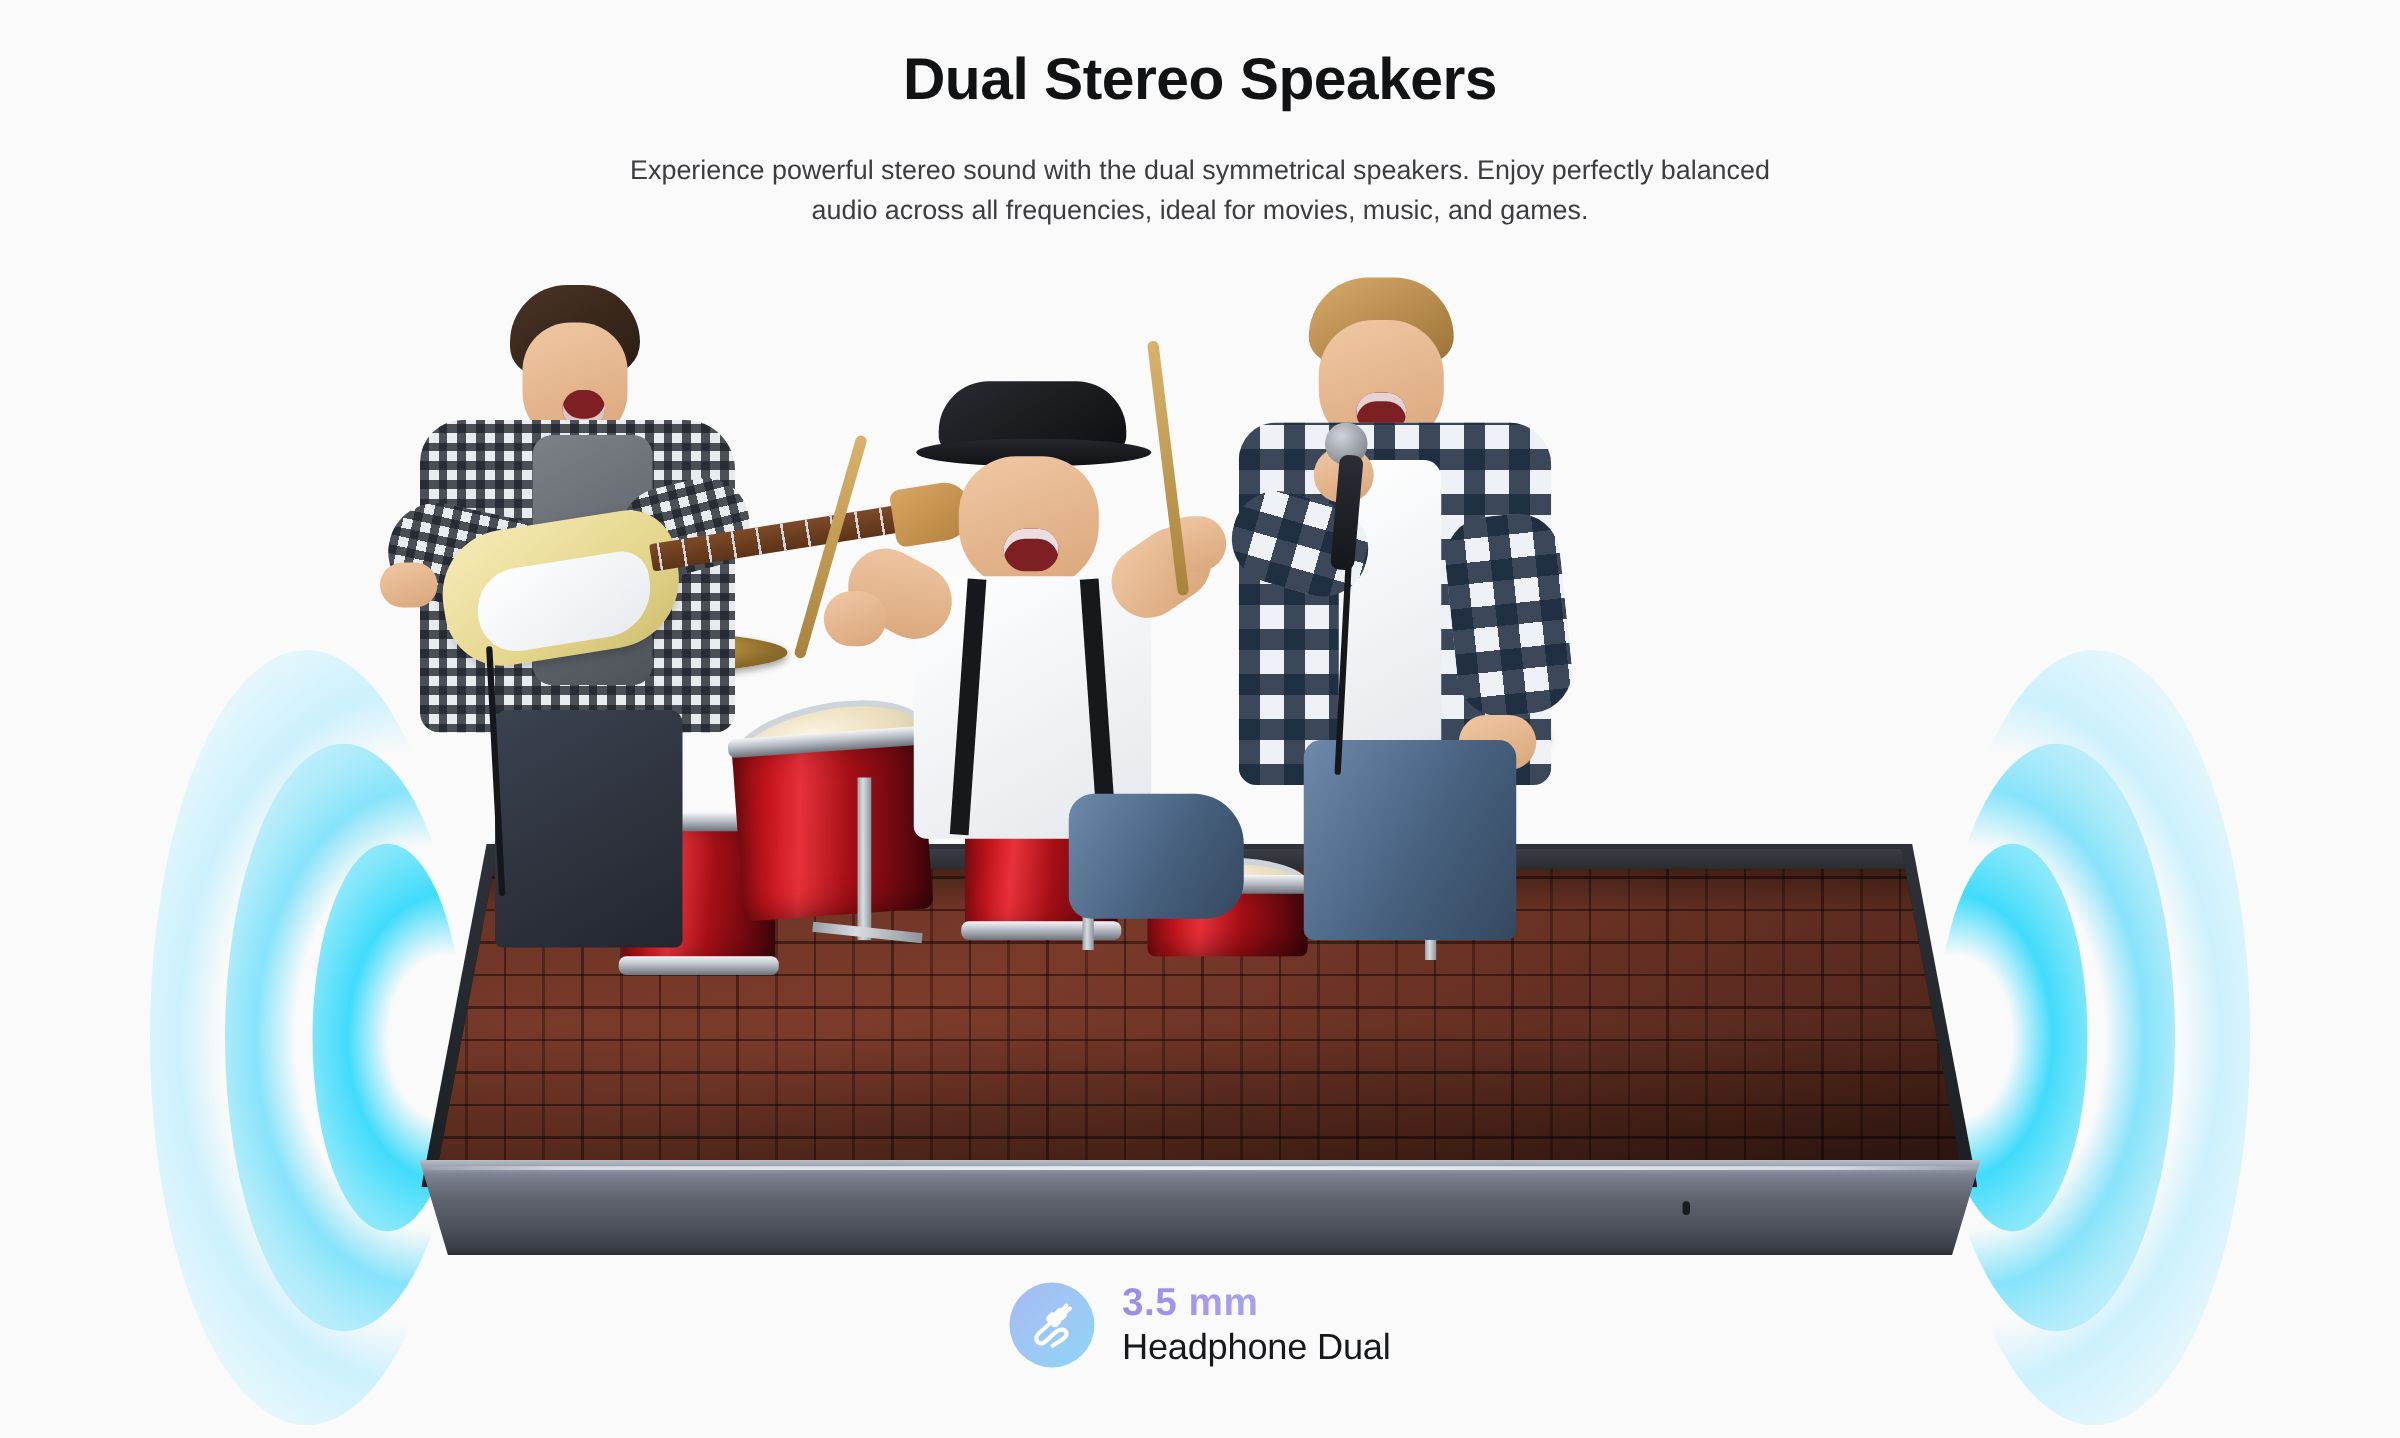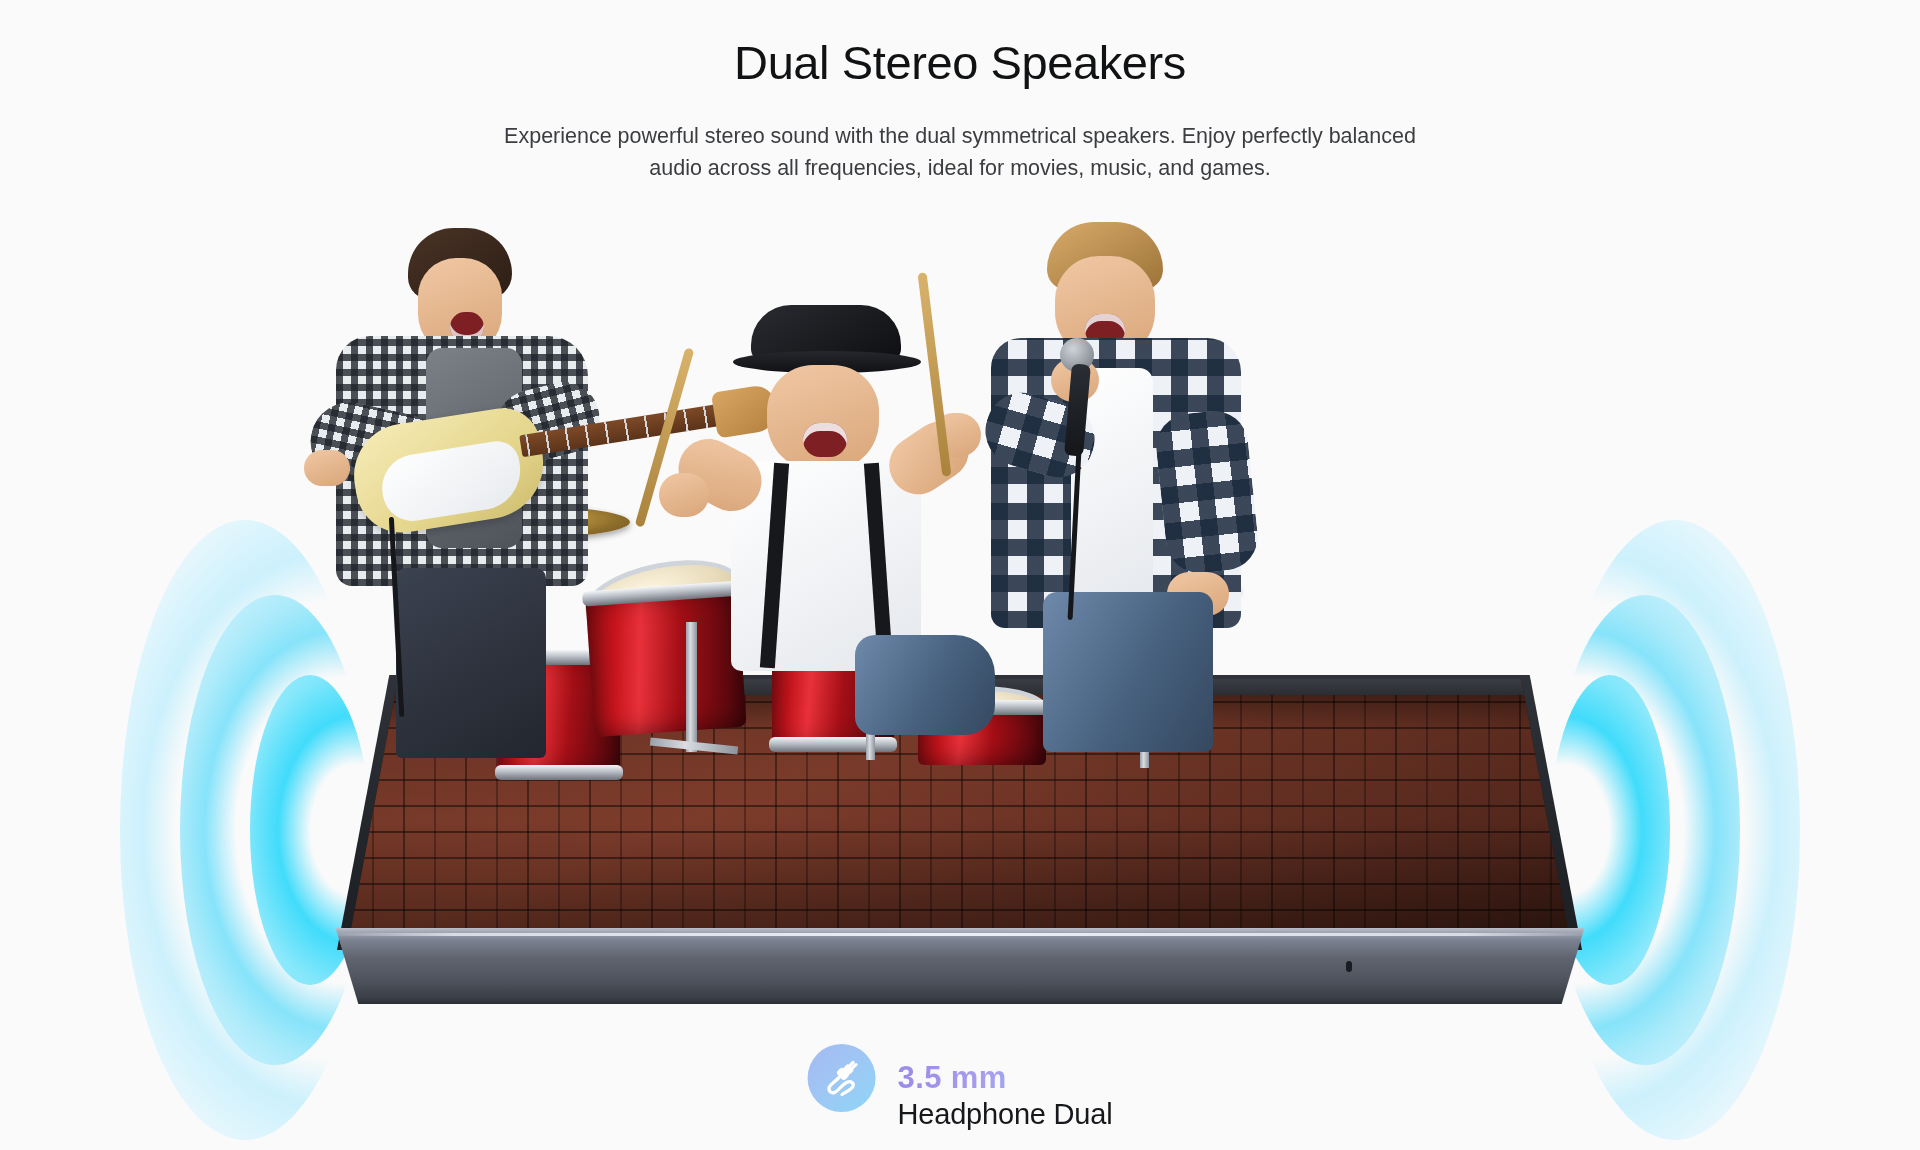--- a/index.html
+++ b/index.html
@@ -8,21 +8,21 @@
     background:#fafafa;
     font-family:"Liberation Sans", sans-serif;
     overflow:hidden;
     position:relative;
   }
 
   
   .head-wrap { position:absolute; top:34px; left:0; width:1920px; text-align:center; }
   .headline {
     font-size:47px;
-    font-weight:normal;
+    font-weight:bold;
     color:#111214;
     line-height:1.22;
     letter-spacing:-0.4px;
   }
   .subhead {
     margin-top:30px;
     font-size:21.5px;
     color:#3b3d40;
     line-height:1.45;
     font-weight:400;
@@ -180,21 +180,21 @@
     left:50%; transform:translateX(-50%);
     top:1025px;
     display:flex; align-items:center; gap:22px;
   }
   .jack-icon {
     width:68px; height:68px; border-radius:50%;
     background:linear-gradient(135deg,#a4b9f2 0%,#9fc6f4 45%,#8ed6f7 100%);
     display:flex; align-items:center; justify-content:center;
     flex:0 0 auto;
   }
-  .jack-text { line-height:1.12;margin-top:36px; }
+  .jack-text { line-height:1.12; }
   .jack-mm {
     font-size:31px; font-weight:bold;
     background:linear-gradient(90deg,#9b8be8 0%,#a79ced 38%,#8fc4f0 100%);
     -webkit-background-clip:text; background-clip:text;
     -webkit-text-fill-color:transparent; color:transparent;
     letter-spacing:.4px;
   }
   .jack-label {
     font-size:29px; color:#16181b; font-weight:400;
     margin-top:2px; letter-spacing:-.2px;

